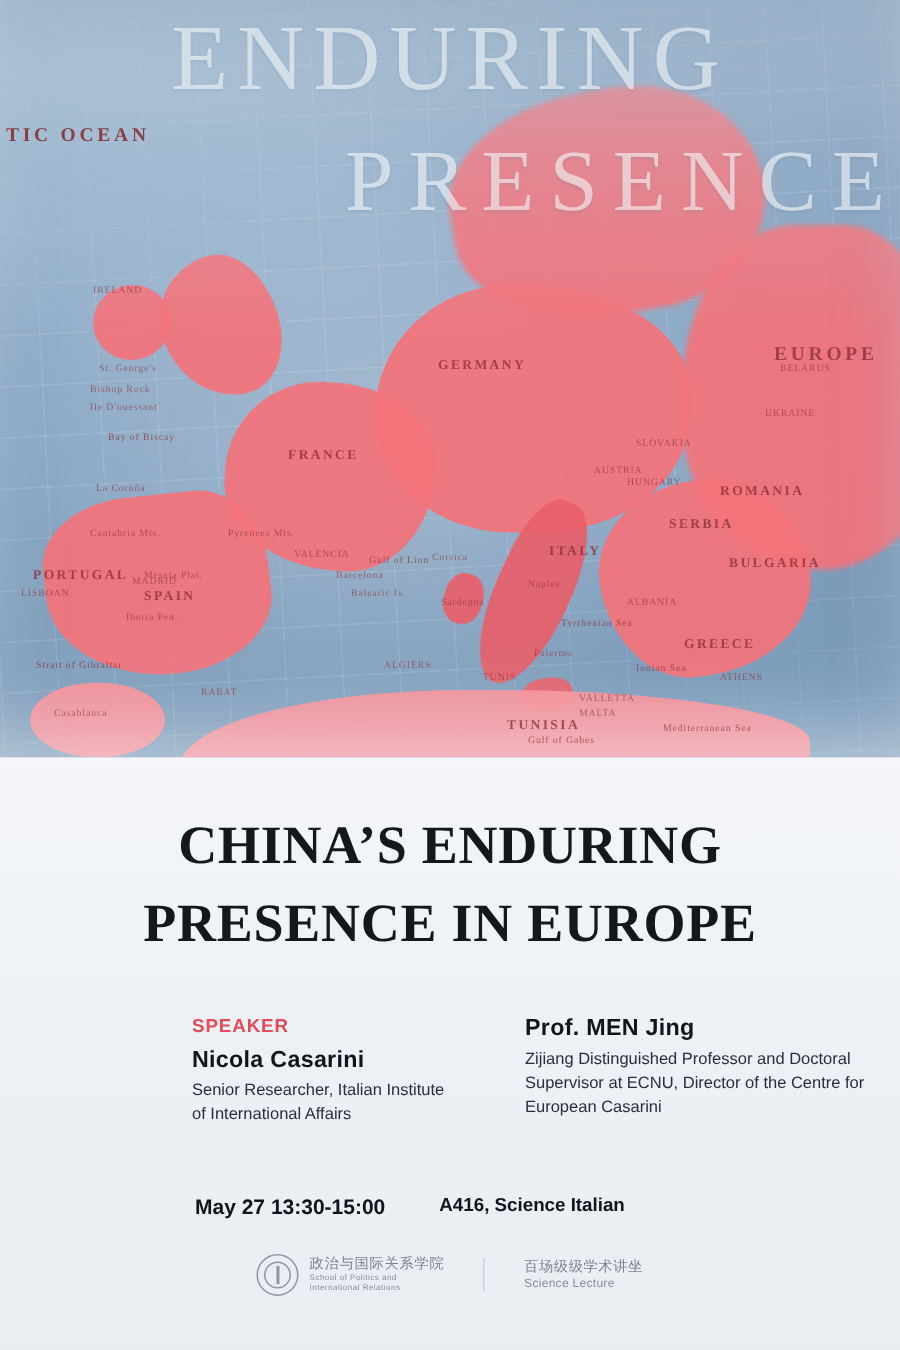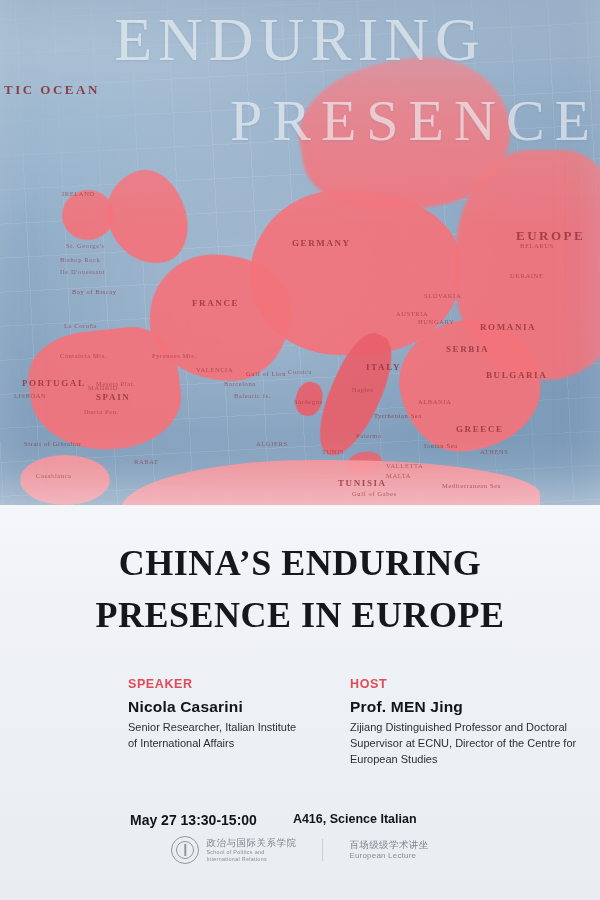--- a/index.html
+++ b/index.html
@@ -404,23 +404,22 @@
       <div class="title-line">PRESENCE IN EUROPE</div>
     </div>
 
     <div class="people">
       <div class="col speaker">
         <div class="role">SPEAKER</div>
         <div class="pname">Nicola Casarini</div>
         <div class="pdesc">Senior Researcher, Italian Institute of International Affairs</div>
       </div>
       <div class="col host">
-        <div class="role">HOST</div>
         <div class="pname">Prof. MEN Jing</div>
-        <div class="pdesc">Zijiang Distinguished Professor and Doctoral Supervisor at ECNU, Director of the Centre for European Studies</div>
+        <div class="pdesc">Zijiang Distinguished Professor and Doctoral Supervisor at ECNU, Director of the Centre for European Casarini</div>
       </div>
     </div>
 
     <div class="logistics">
       <div class="when">May 27 13:30-15:00</div>
       <div class="where">
         <div>A416, Science Italian</div>
       </div>
     </div>
 
@@ -429,18 +428,18 @@
         <div class="seal"></div>
         <div>
           <div class="logo-cn">政治与国际关系学院</div>
           <div class="logo-en">School of Politics and</div>
           <div class="logo-en">International Relations</div>
         </div>
       </div>
       <div class="divider-v"></div>
       <div class="lecture">
         <div class="lecture-cn">百场级级学术讲坐</div>
-        <div class="lecture-en">European Lecture</div>
+        <div class="lecture-en">Science Lecture</div>
       </div>
     </div>
 
   </div>
 </div>
 
 </body></html>

